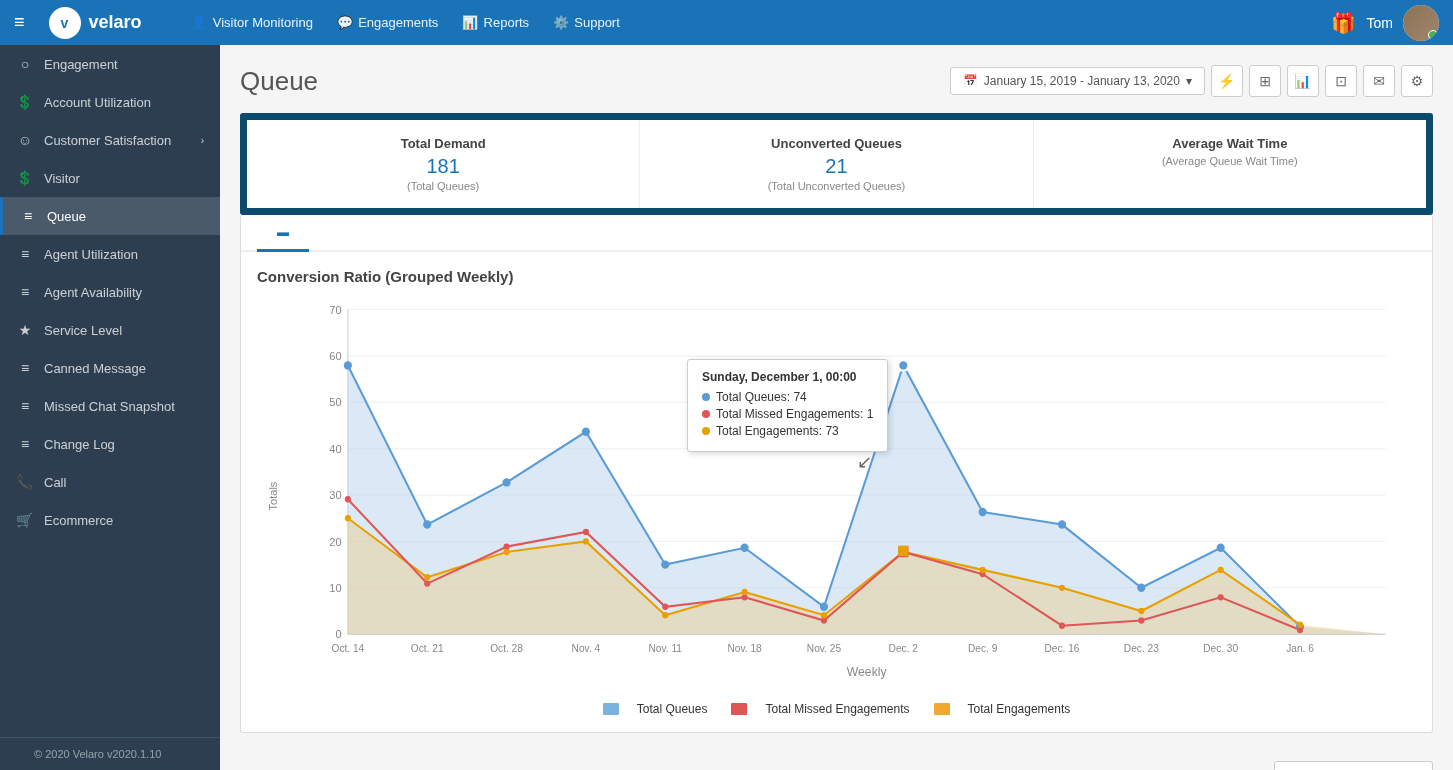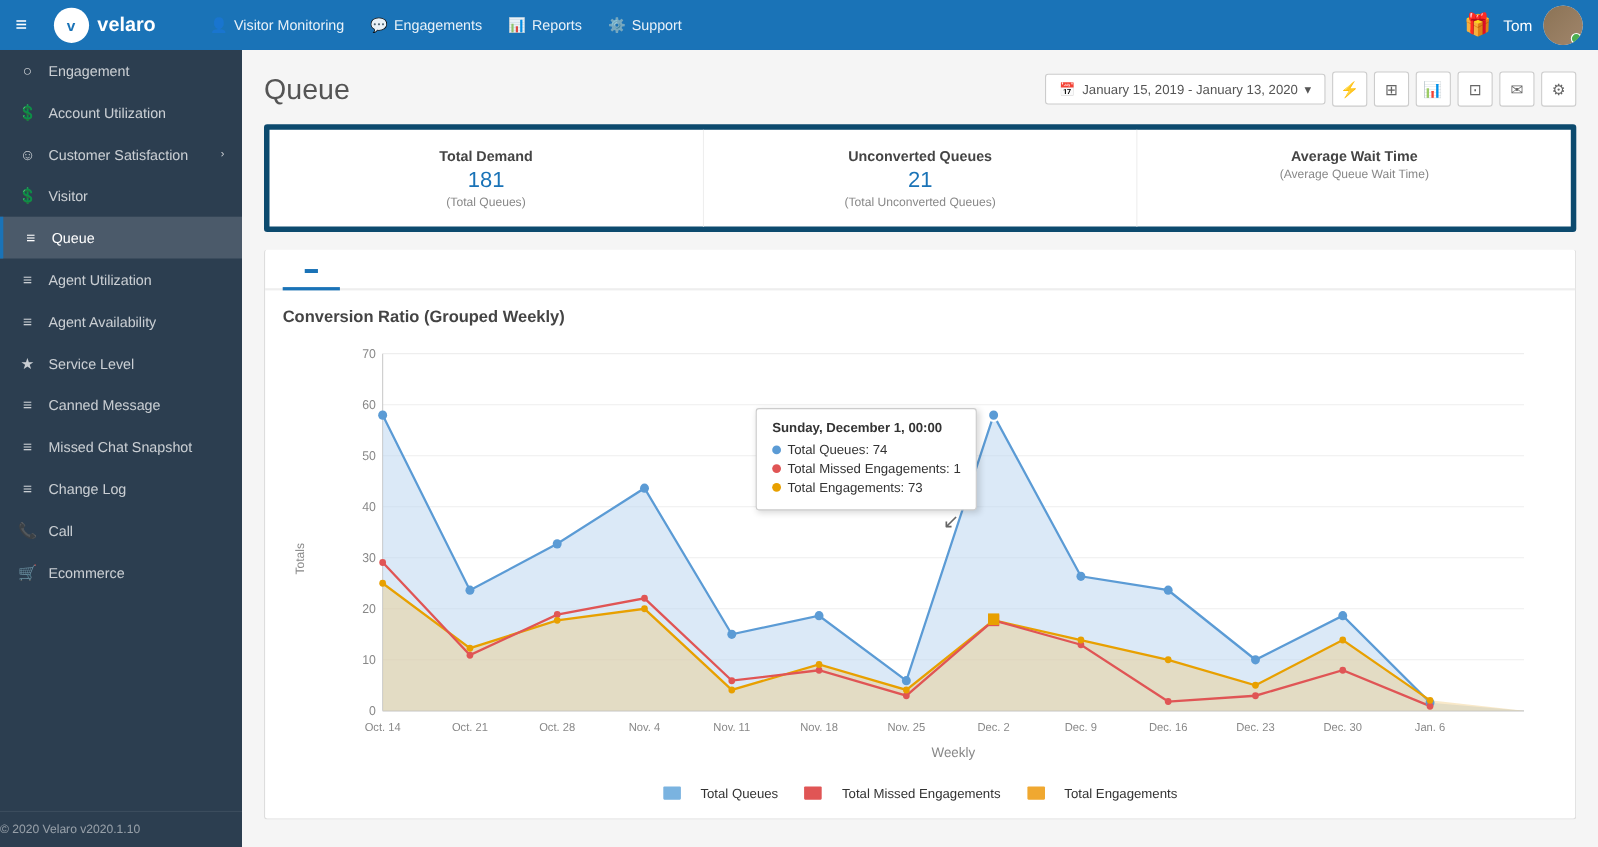--- a/index.html
+++ b/index.html
@@ -44,21 +44,21 @@
       cursor: pointer;
       font-size: 13px;
     }
     .sidebar-item.active { background: rgba(255,255,255,0.15); color: white; border-left: 3px solid #1a73b7; }
     .sidebar-item .icon { width: 18px; text-align: center; font-size: 14px; }
     .sidebar-footer {
       position: fixed; bottom: 0; left: 0; width: 220px;
       background: #2c3e50;
       color: rgba(255,255,255,0.5);
       font-size: 11px;
-      padding: 10px 0;
+      padding: 10px 34px;
       border-top: 1px solid rgba(255,255,255,0.1);
     }
 
     
     .main {
       margin-left: 220px;
       margin-top: 45px;
       padding: 20px;
       min-height: calc(100vh - 45px);
       background: #f5f5f5;
@@ -78,24 +78,24 @@
     }
     .icon-btn {
       background: white; border: 1px solid #ccc; border-radius: 3px;
       width: 32px; height: 32px; display: flex; align-items: center; justify-content: center;
       cursor: pointer; color: #666; font-size: 14px;
     }
 
     
     .stats-row {
       background: white;
-      border: 5px solid #0c4a6e;
+      border: 7px solid #0c4a6e;
       border-radius: 3px;
       display: flex;
-      margin-bottom: 16px;
+      margin-bottom: 0;
     }
     .stat-card {
       flex: 1; text-align: center; padding: 16px 12px;
       border-right: 1px solid #eee;
     }
     .stat-card:last-child { border-right: none; }
     .stat-label { font-size: 13px; font-weight: 600; color: #444; margin-bottom: 4px; }
     .stat-value { font-size: 20px; color: #1a73b7; margin-bottom: 2px; }
     .stat-sub { font-size: 11px; color: #888; }
 

